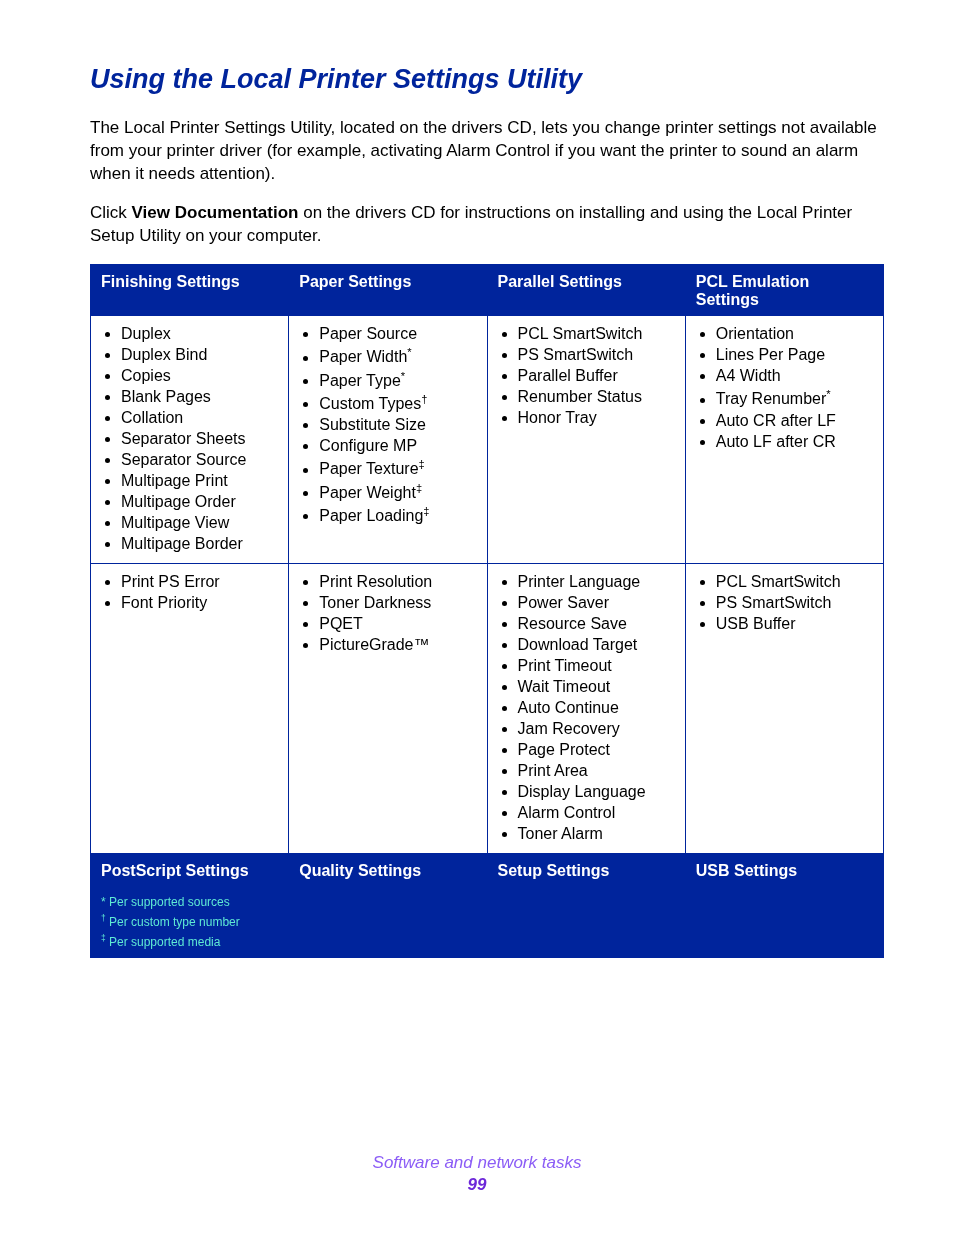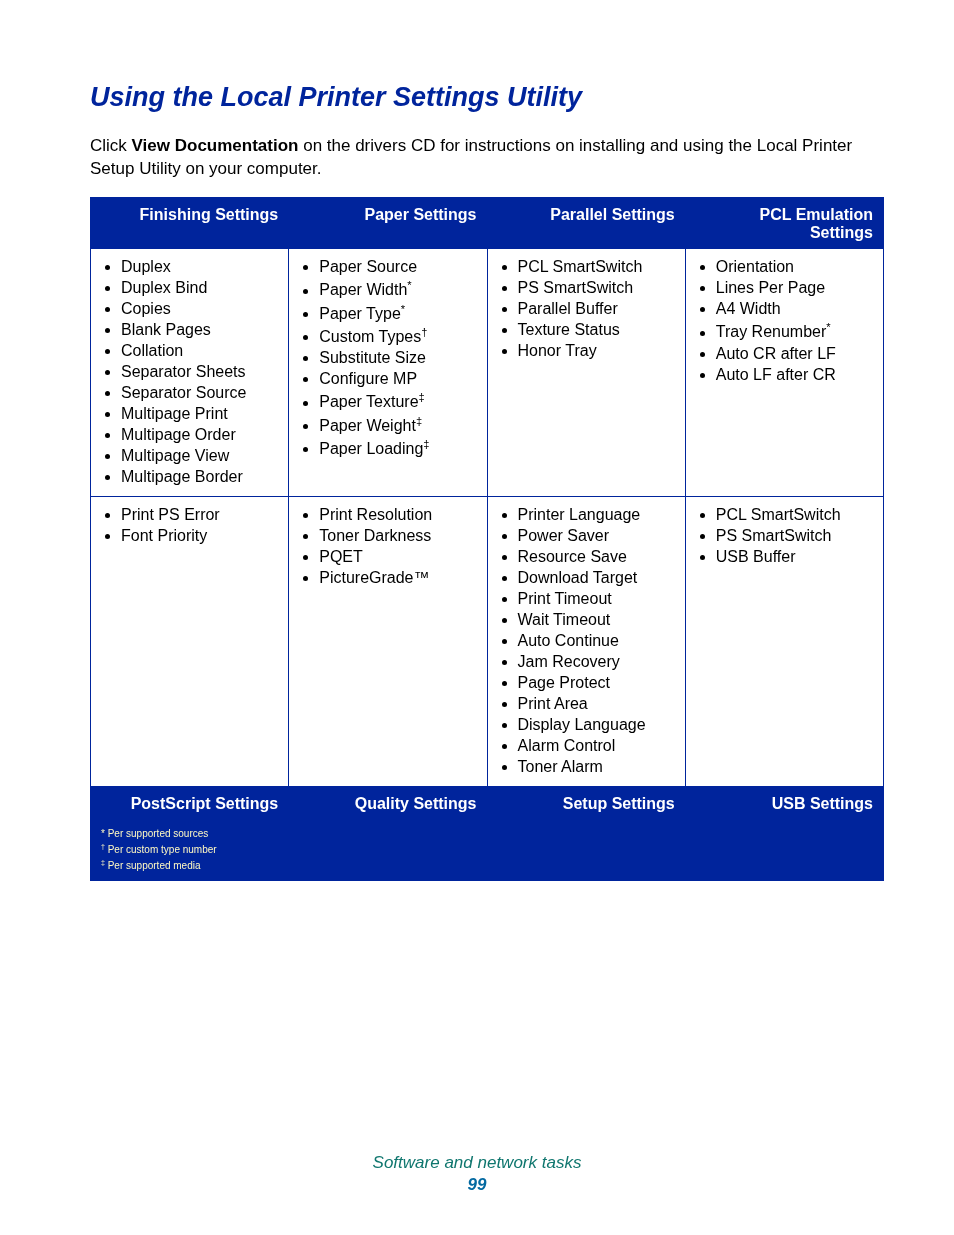--- a/index.html
+++ b/index.html
@@ -6,21 +6,21 @@
     margin: 0;
     padding: 0;
     background: #fff;
     font-family: Arial, Helvetica, sans-serif;
     color: #000;
   }
   .page {
     width: 954px;
     height: 1235px;
     box-sizing: border-box;
-    padding: 82px 70px 50px 90px;
+    padding: 64px 70px 50px 90px;
     position: relative;
   }
   h1.page-title {
     color: #00249c;
     font-weight: bold;
     font-style: italic;
     font-size: 27px;
     margin: 0 0 22px 0;
   }
   p.body {
@@ -35,75 +35,76 @@
     border-collapse: collapse;
     table-layout: fixed;
     border: 1.5px solid #00249c;
     margin-top: 12px;
   }
   table.settings th {
     background: #00249c;
     color: #fff;
     font-weight: bold;
     font-size: 16px;
-    text-align: right;
+    text-align: left;
     padding: 8px 10px 6px 10px;
     border: 1.5px solid #00249c;
     vertical-align: top;
   }
   table.settings td {
     border: 1.5px solid #00249c;
     padding: 8px 8px 8px 8px;
     vertical-align: top;
     font-size: 16px;
   }
   table.settings td ul {
     margin: 0;
     padding: 0 0 0 22px;
     list-style-type: disc;
   }
   table.settings td ul li {
     padding: 1.5px 0;
   }
   table.settings td.footnotes {
     background: #00249c;
-    color: #fef9c3;
-    font-size: 10px;
+    color: #5eead4;
+    font-size: 12px;
     padding: 6px 10px;
   }
   .footnotes .fn-line {
     padding: 2px 0;
   }
   .sup { vertical-align: super; font-size: 0.7em; }
   .li-text { }
 
   .footer {
     position: absolute;
     left: 0; right: 0;
     bottom: 40px;
     text-align: center;
     font-size: 17px;
   }
   .footer .section {
     font-style: italic;
-    color: #0f766e;
+    color: #8b5cf6;
   }
   .footer .pnum {
-    color: #0369a1;
+    color: #6d28d9;
     font-weight: bold;
     font-style: italic;
     margin-top: 2px;
   }
 </style>
 </head>
 <body>
 
 <div class="page">
   <h1 class="page-title">Using the Local Printer Settings Utility</h1>
 
+  <p class="body">The Local Printer Settings Utility, located on the drivers CD, lets you change printer settings not available from your printer driver (for example, activating Alarm Control if you want the printer to sound an alarm when it needs attention).</p>
 
   <p class="body">
     <span>Click </span><span class="bold">View Documentation</span><span> on the drivers CD for instructions on installing and using the Local Printer Setup Utility on your computer.</span>
   </p>
 
 
   <table class="settings">
     <tbody>
         <tr>
       <th>Finishing Settings</th>
@@ -138,21 +139,21 @@
               <li><span class="li-text">Paper Texture</span><span class="sup">‡</span></li>
               <li><span class="li-text">Paper Weight</span><span class="sup">‡</span></li>
               <li><span class="li-text">Paper Loading</span><span class="sup">‡</span></li>
             </ul>
           </td>
       <td>
             <ul>
               <li><span class="li-text">PCL SmartSwitch</span></li>
               <li><span class="li-text">PS SmartSwitch</span></li>
               <li><span class="li-text">Parallel Buffer</span></li>
-              <li><span class="li-text">Texture Status</span></li>
+              <li><span class="li-text">Renumber Status</span></li>
               <li><span class="li-text">Honor Tray</span></li>
             </ul>
           </td>
       <td>
             <ul>
               <li><span class="li-text">Orientation</span></li>
               <li><span class="li-text">Lines Per Page</span></li>
               <li><span class="li-text">A4 Width</span></li>
               <li><span class="li-text">Tray Renumber</span><span class="sup">*</span></li>
               <li><span class="li-text">Auto CR after LF</span></li>

